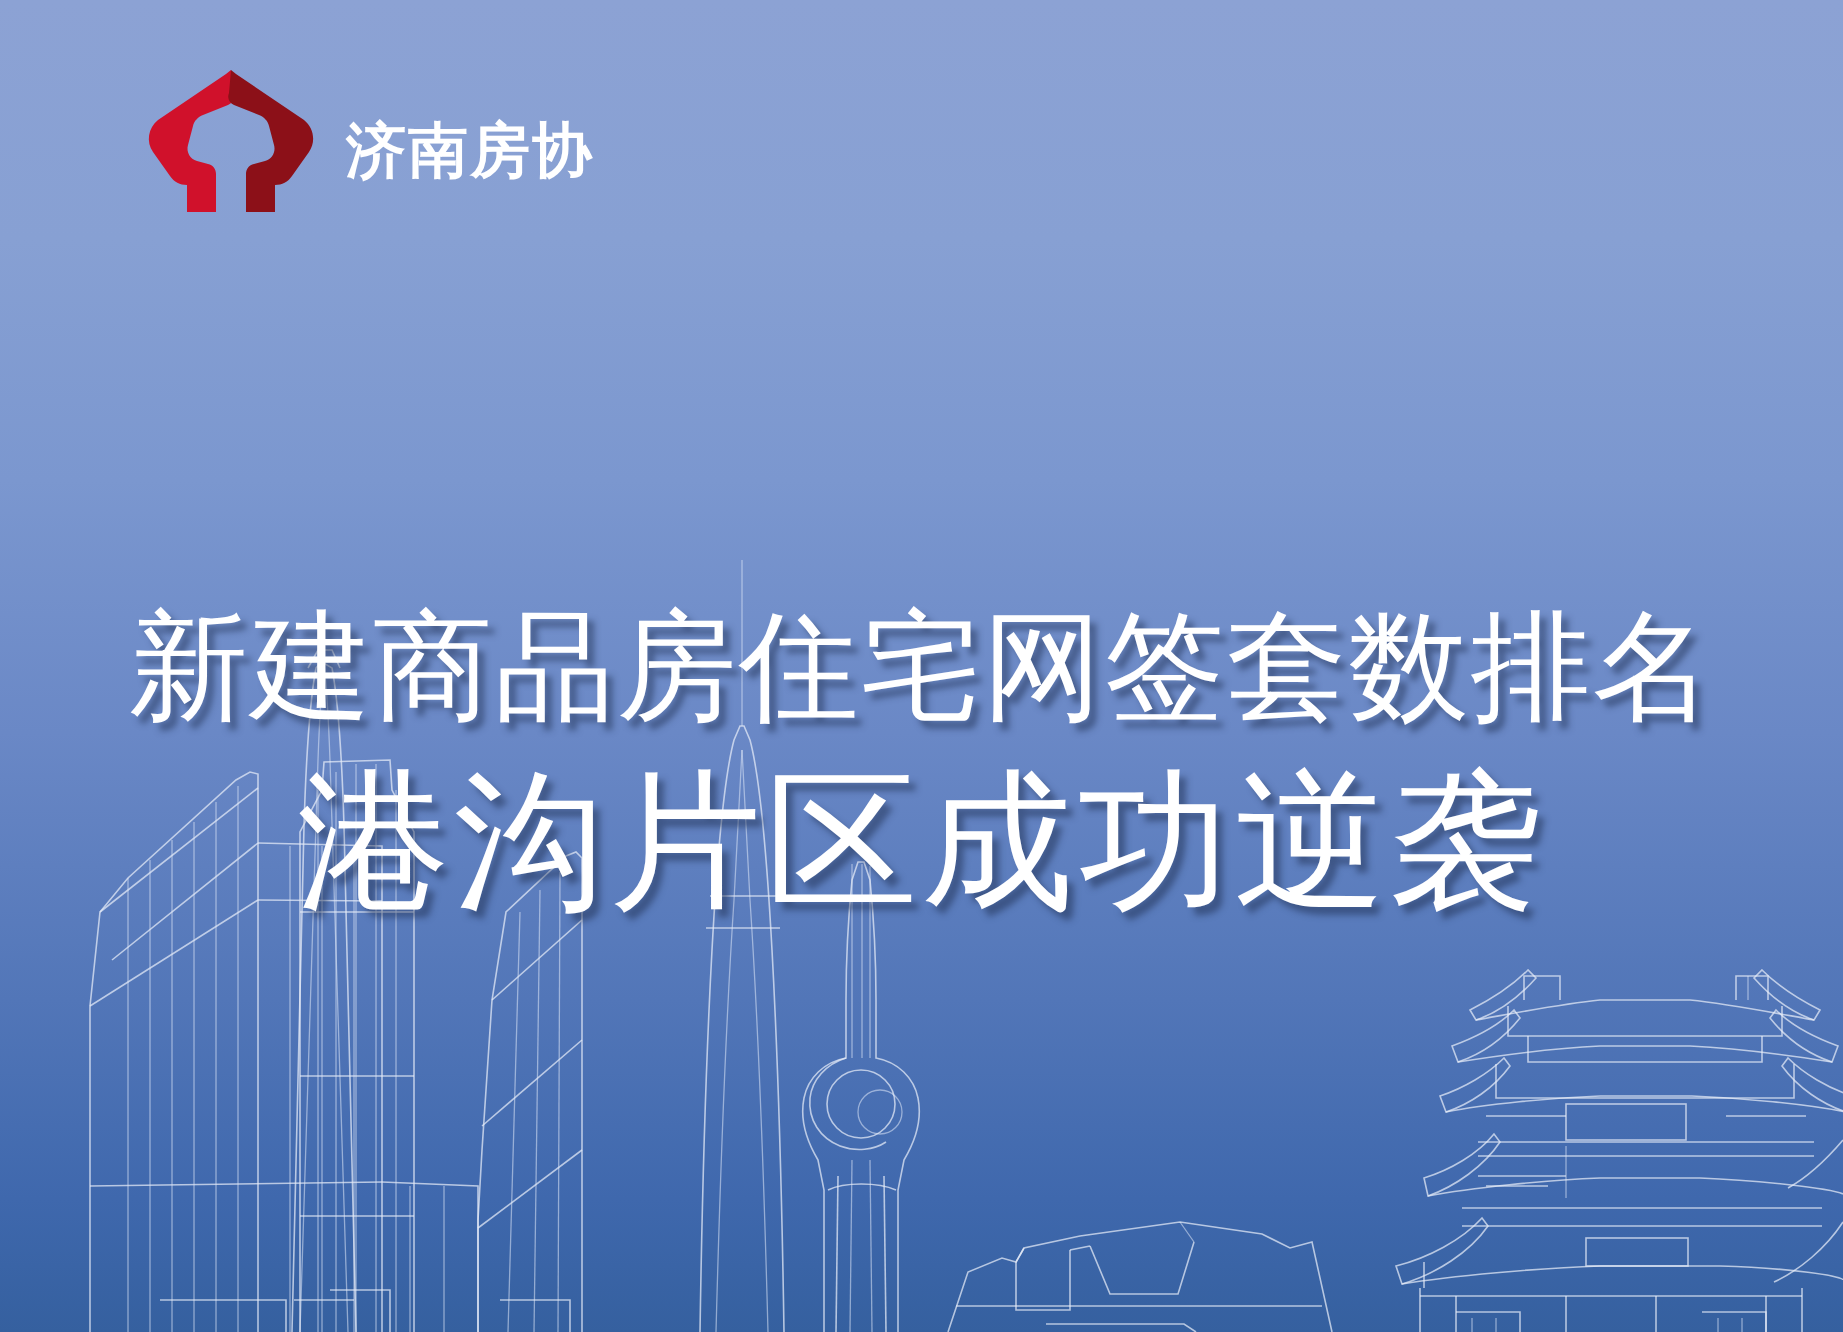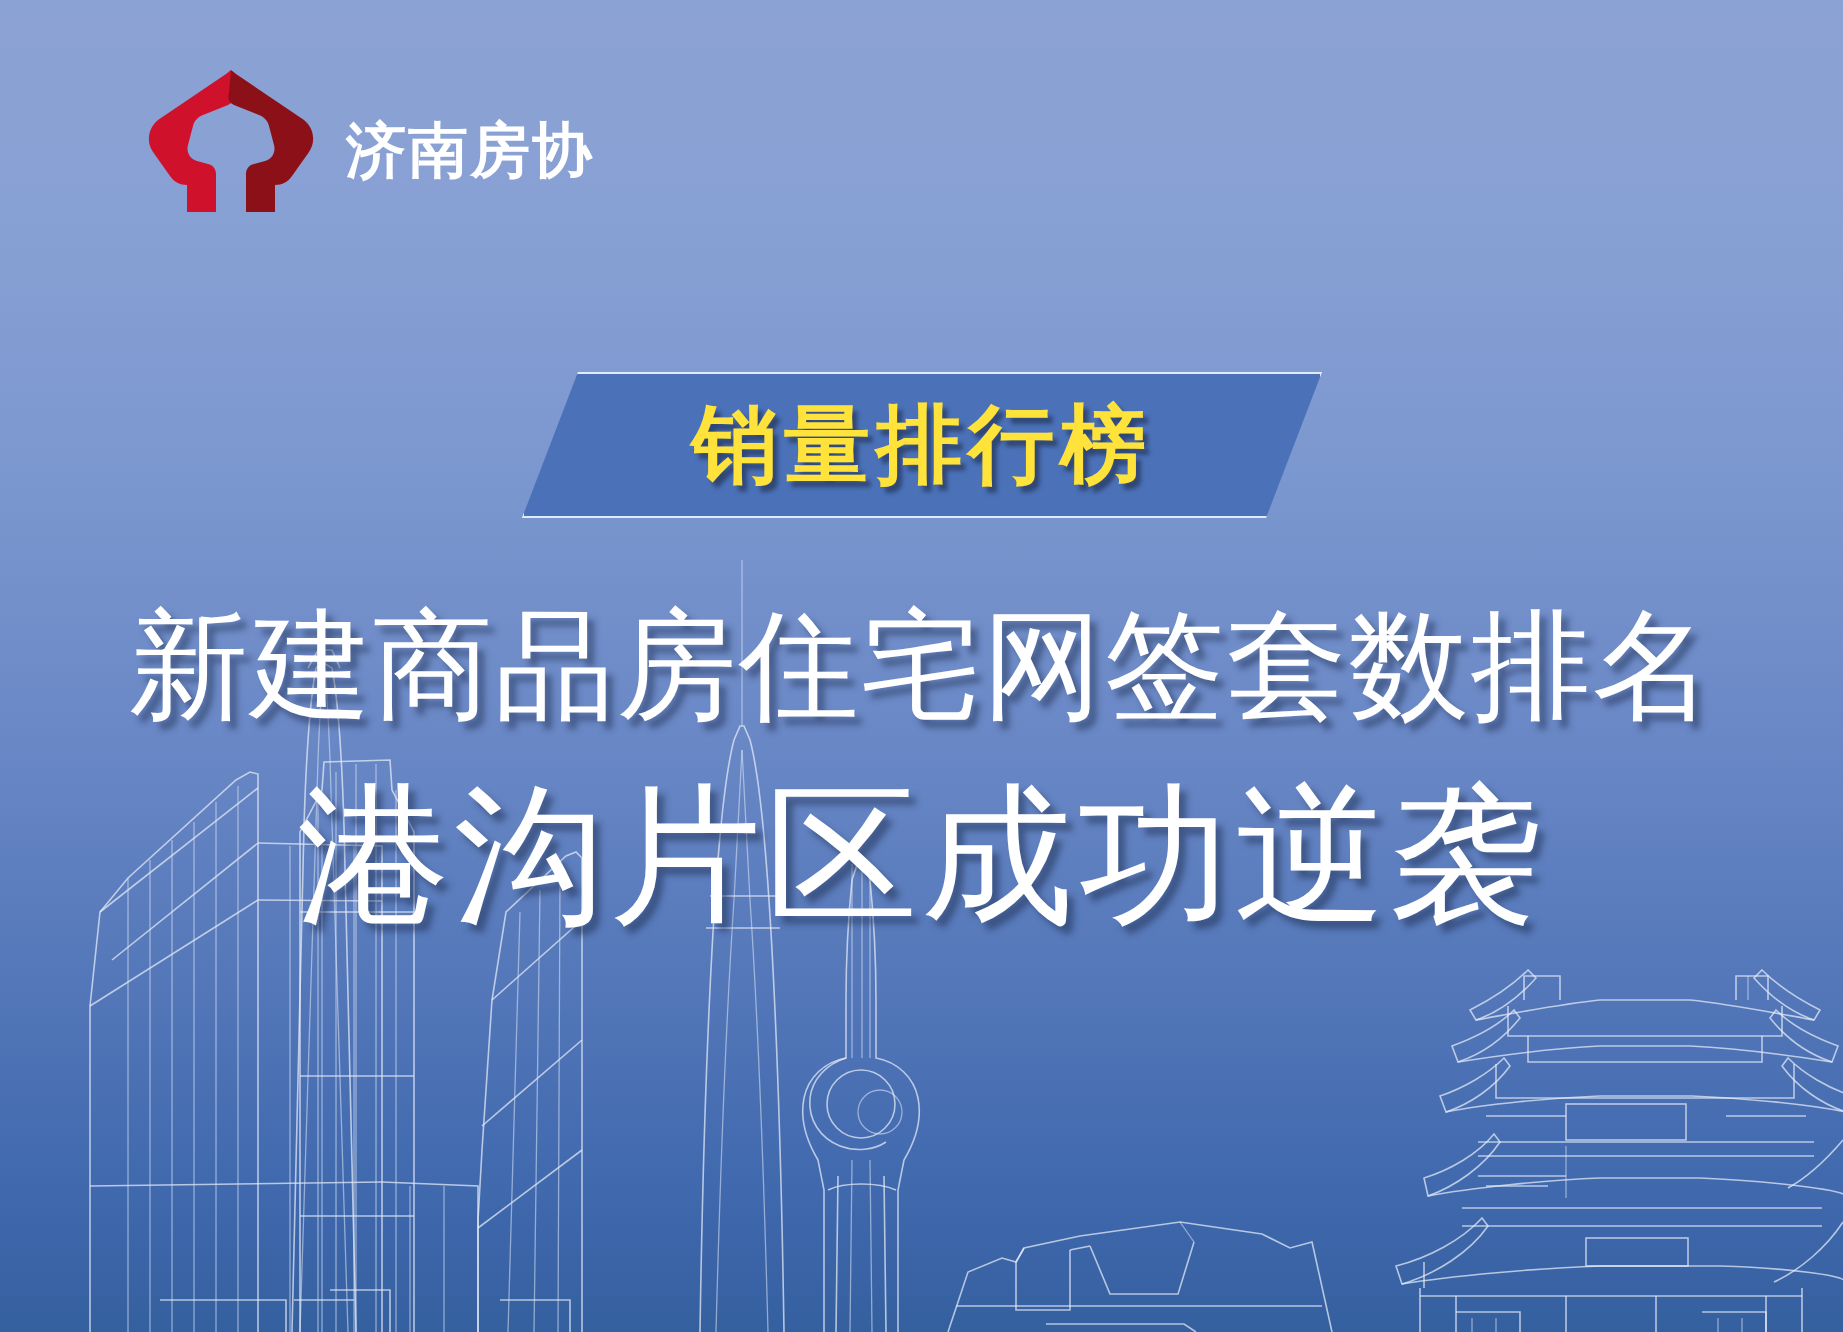--- a/index.html
+++ b/index.html
@@ -108,35 +108,35 @@
   #headline {
     position: absolute;
     left: 0;
     top: 596px;
     width: 1843px;
     z-index: 4;
     text-align: center;
     pointer-events: none;
   }
   .hl-line {
-    font-family: Liberation Serif, serif;
+    font-family: Liberation Sans, sans-serif;
     color: #ffffff;
     white-space: nowrap;
     text-shadow: 7px 8px 6px rgba(30,45,80,.50);
   }
   #hl-line-1 {
     font-size: 120px;
     letter-spacing: 2px;
     line-height: 1.18;
   }
   #hl-line-2 {
     font-size: 152px;
     letter-spacing: 4px;
     line-height: 1.18;
-    margin-top: 30px;
+    margin-top: 14px;
   }
 </style>
 </head>
 <body>
 
 <div id="poster">
 
   <div id="skyline">
     <svg viewBox="0 0 1843 1332" preserveAspectRatio="none" aria-hidden="true">
 
@@ -294,24 +294,19 @@
         <path d="M91 8 L86 12 L18 58 C 8 66 6 80 13 90 L 30 114 C 34 120 40 123 47 123 L 47 150 L 76 150 L 76 112 C 76 107 73 103 68 102 L 57 99 C 50 97 46 90 48 83 L 53 64 C 54 59 58 55 63 53 L 88 43 C 93 41 95 36 93 31 Z" fill="#D0112B"></path>
 
         <path d="M91 8 L96 12 L164 58 C 174 66 176 80 169 90 L 152 114 C 148 120 142 123 135 123 L 135 150 L 106 150 L 106 112 C 106 107 109 103 114 102 L 125 99 C 132 97 136 90 134 83 L 129 64 C 128 59 124 55 119 53 L 94 43 C 89 41 87 36 89 31 Z" fill="#8C1018"></path>
       </svg>
     </div>
     <div id="logo-words">
       <div id="logo-cn">济南房协</div>
     </div>
   </div>
 
-  <div id="banner">
-    <div id="banner-shape"></div>
-    <div id="banner-edge"></div>
-    <div id="banner-text">销量排行榜</div>
-  </div>
 
   <div id="headline">
     <div class="hl-line" id="hl-line-1">新建商品房住宅网签套数排名</div>
     <div class="hl-line" id="hl-line-2">港沟片区成功逆袭</div>
   </div>
 
 </div>
 
 </body></html>

